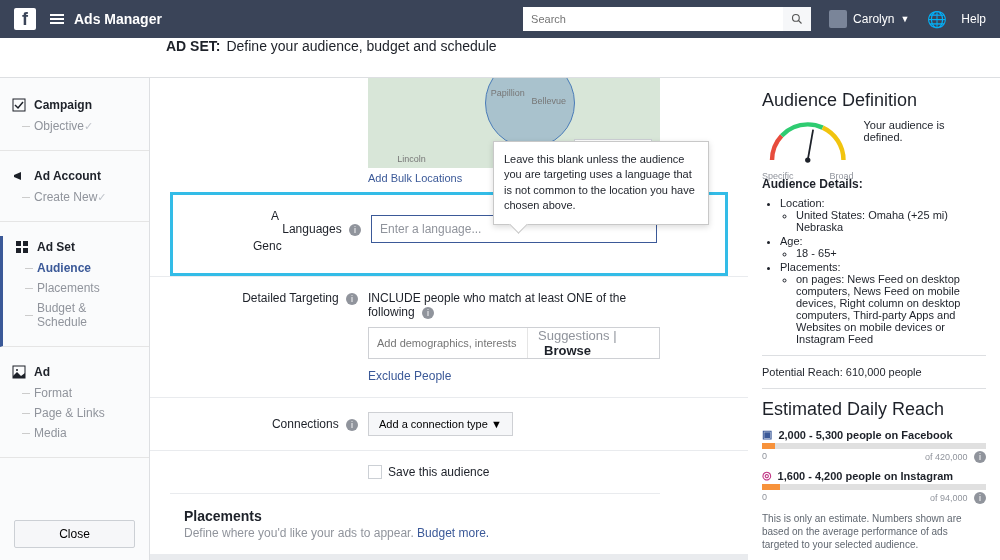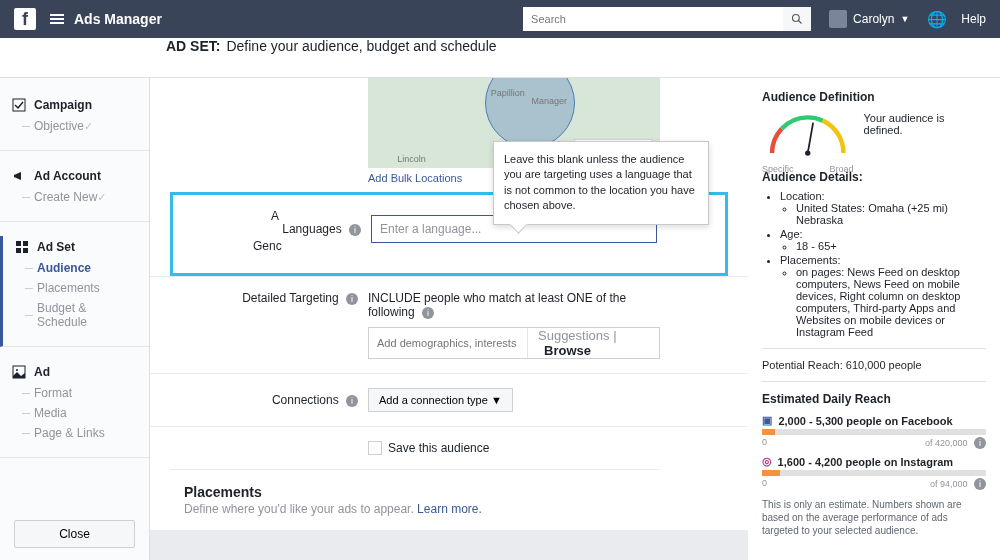--- a/index.html
+++ b/index.html
@@ -52,21 +52,21 @@
 .targeting-links { padding: 0 10px; font-size: 13px; color: #90949c; border-left: 1px solid #e5e5e5; }
 .targeting-links .browse { color: #1d2129; font-weight: bold; margin-left: 6px; cursor: pointer; }
 .link-blue { color: #3b5998; font-size: 12px; cursor: pointer; }
 .dropdown-btn { border: 1px solid #ced0d4; background: #f6f7f9; padding: 5px 10px; font-size: 11px; cursor: pointer; }
 .checkbox-row { display: flex; align-items: center; gap: 6px; font-size: 12px; }
 .checkbox-row .cb { width: 14px; height: 14px; border: 1px solid #ccd0d5; }
 .placements-block { margin: 0 88px 20px 20px; padding: 14px 0 14px 14px; border-top: 1px solid #e9ebee; }
 .placements-title { font-size: 14px; font-weight: bold; color: #1d2129; }
 .placements-sub { font-size: 12px; color: #90949c; margin-top: 2px; }
 .rightcol { width: 252px; padding: 12px 14px; font-size: 11px; overflow: hidden; background: #fff; }
-.rc-title { font-size: 12px; font-weight: bold; margin-bottom: 8px; }
+.rc-title { font-size: 18px; font-weight: normal; margin-bottom: 8px; }
 .gauge-row { display: flex; gap: 10px; align-items: flex-start; margin-bottom: 8px; }
 .gauge { width: 92px; height: 50px; position: relative; }
 .gauge svg { width: 100%; height: 100%; }
 .gauge-labels { display: flex; justify-content: space-between; font-size: 9px; color: #90949c; }
 .gauge-text { font-size: 11px; }
 .rc-subtitle { font-weight: bold; font-size: 12px; margin: 6px 0; }
 .rc-list { list-style: disc; padding-left: 18px; font-size: 11px; }
 .rc-list li { margin-bottom: 2px; }
 .rc-list ul { list-style: circle; padding-left: 16px; }
 .rc-divider { border-top: 1px solid #dddfe2; margin: 10px 0; }
@@ -158,32 +158,32 @@
         <span class="nav-icon">
             <svg viewBox="0 0 14 14">
               <rect x="1" y="1" width="12" height="12" fill="none" stroke="#1d2129"></rect>
               <circle cx="5" cy="5" r="1" fill="#1d2129"></circle>
               <path d="M1 11 L5 7 L9 11 L13 8 L13 13 L1 13 Z" fill="#1d2129"></path>
             </svg>
           </span>
         <span>Ad</span>
       </div>
       <div class="nav-item">Format</div>
+      <div class="nav-item">Page &amp; Links</div>
       <div class="nav-item">Media</div>
-      <div class="nav-item">Page &amp; Links</div>
     </div>
     <button class="close-btn">Close</button>
   </div>
 
   <div class="content">
     <div class="card">
       <div class="map">
         <div class="map-circle"></div>
         <span class="map-label" style="left:42%;top:10px">Papillion</span>
-        <span class="map-label" style="left:56%;top:18px">Manager</span>
+        <span class="map-label" style="left:56%;top:18px">Bellevue</span>
         <span class="map-label" style="left:10%;bottom:4px">Lincoln</span>
         <button class="drop-pin">📍 <span>Drop Pin</span></button>
       </div>
       <span class="bulk-link">Add Bulk Locations</span>
 
       <div class="highlight-box">
         <div class="form-row" style="position:absolute;top:14px;left:98px;">
             <span class="form-label" style="width:auto">A</span>
           </div>
         <div class="form-row" style="position:absolute;top:44px;left:80px;">
@@ -198,41 +198,42 @@
 
       <div class="section">
         <div style="display:flex;align-items:flex-start">
           <span class="section-label" style="margin-left:-130px"><span>Detailed Targeting</span> <span class="info-icon">i</span></span>
           <div style="flex:1">
             <span>INCLUDE people who match at least ONE of the following</span> <span class="info-icon">i</span>
             <div class="targeting-box">
               <input class="targeting-input" placeholder="Add demographics, interests or behaviors" style="">
               <div class="targeting-links"><span>Suggestions</span> | <span class="browse">Browse</span></div>
             </div>
+            <div style="margin-top:10px"><span class="link-blue">Exclude People</span></div>
           </div>
         </div>
       </div>
 
       <div class="section">
         <div style="display:flex;align-items:center">
           <span class="section-label" style="margin-left:-130px"><span>Connections</span> <span class="info-icon">i</span></span>
           <button class="dropdown-btn"><span>Add a connection type</span> ▼</button>
         </div>
       </div>
 
       <div class="section">
         <div class="checkbox-row">
           <div class="cb"></div>
           <span>Save this audience</span>
         </div>
       </div>
 
       <div class="placements-block">
         <div class="placements-title">Placements</div>
-        <div class="placements-sub"><span>Define where you'd like your ads to appear.</span> <span class="link-blue">Learn more.</span></div>
+        <div class="placements-sub"><span>Define where you'd like your ads to appear.</span> <span class="link-blue">Budget more.</span></div>
       </div>
     </div>
   </div>
 
   <div class="rightcol">
     <div class="rc-title">Audience Definition</div>
     <div class="gauge-row">
       <div class="gauge">
         <svg viewBox="0 0 100 56">
           <path d="M10 46 A 40 40 0 0 1 90 46" fill="none" stroke="#e74c3c" stroke-width="5" stroke-dasharray="30 200"></path>

